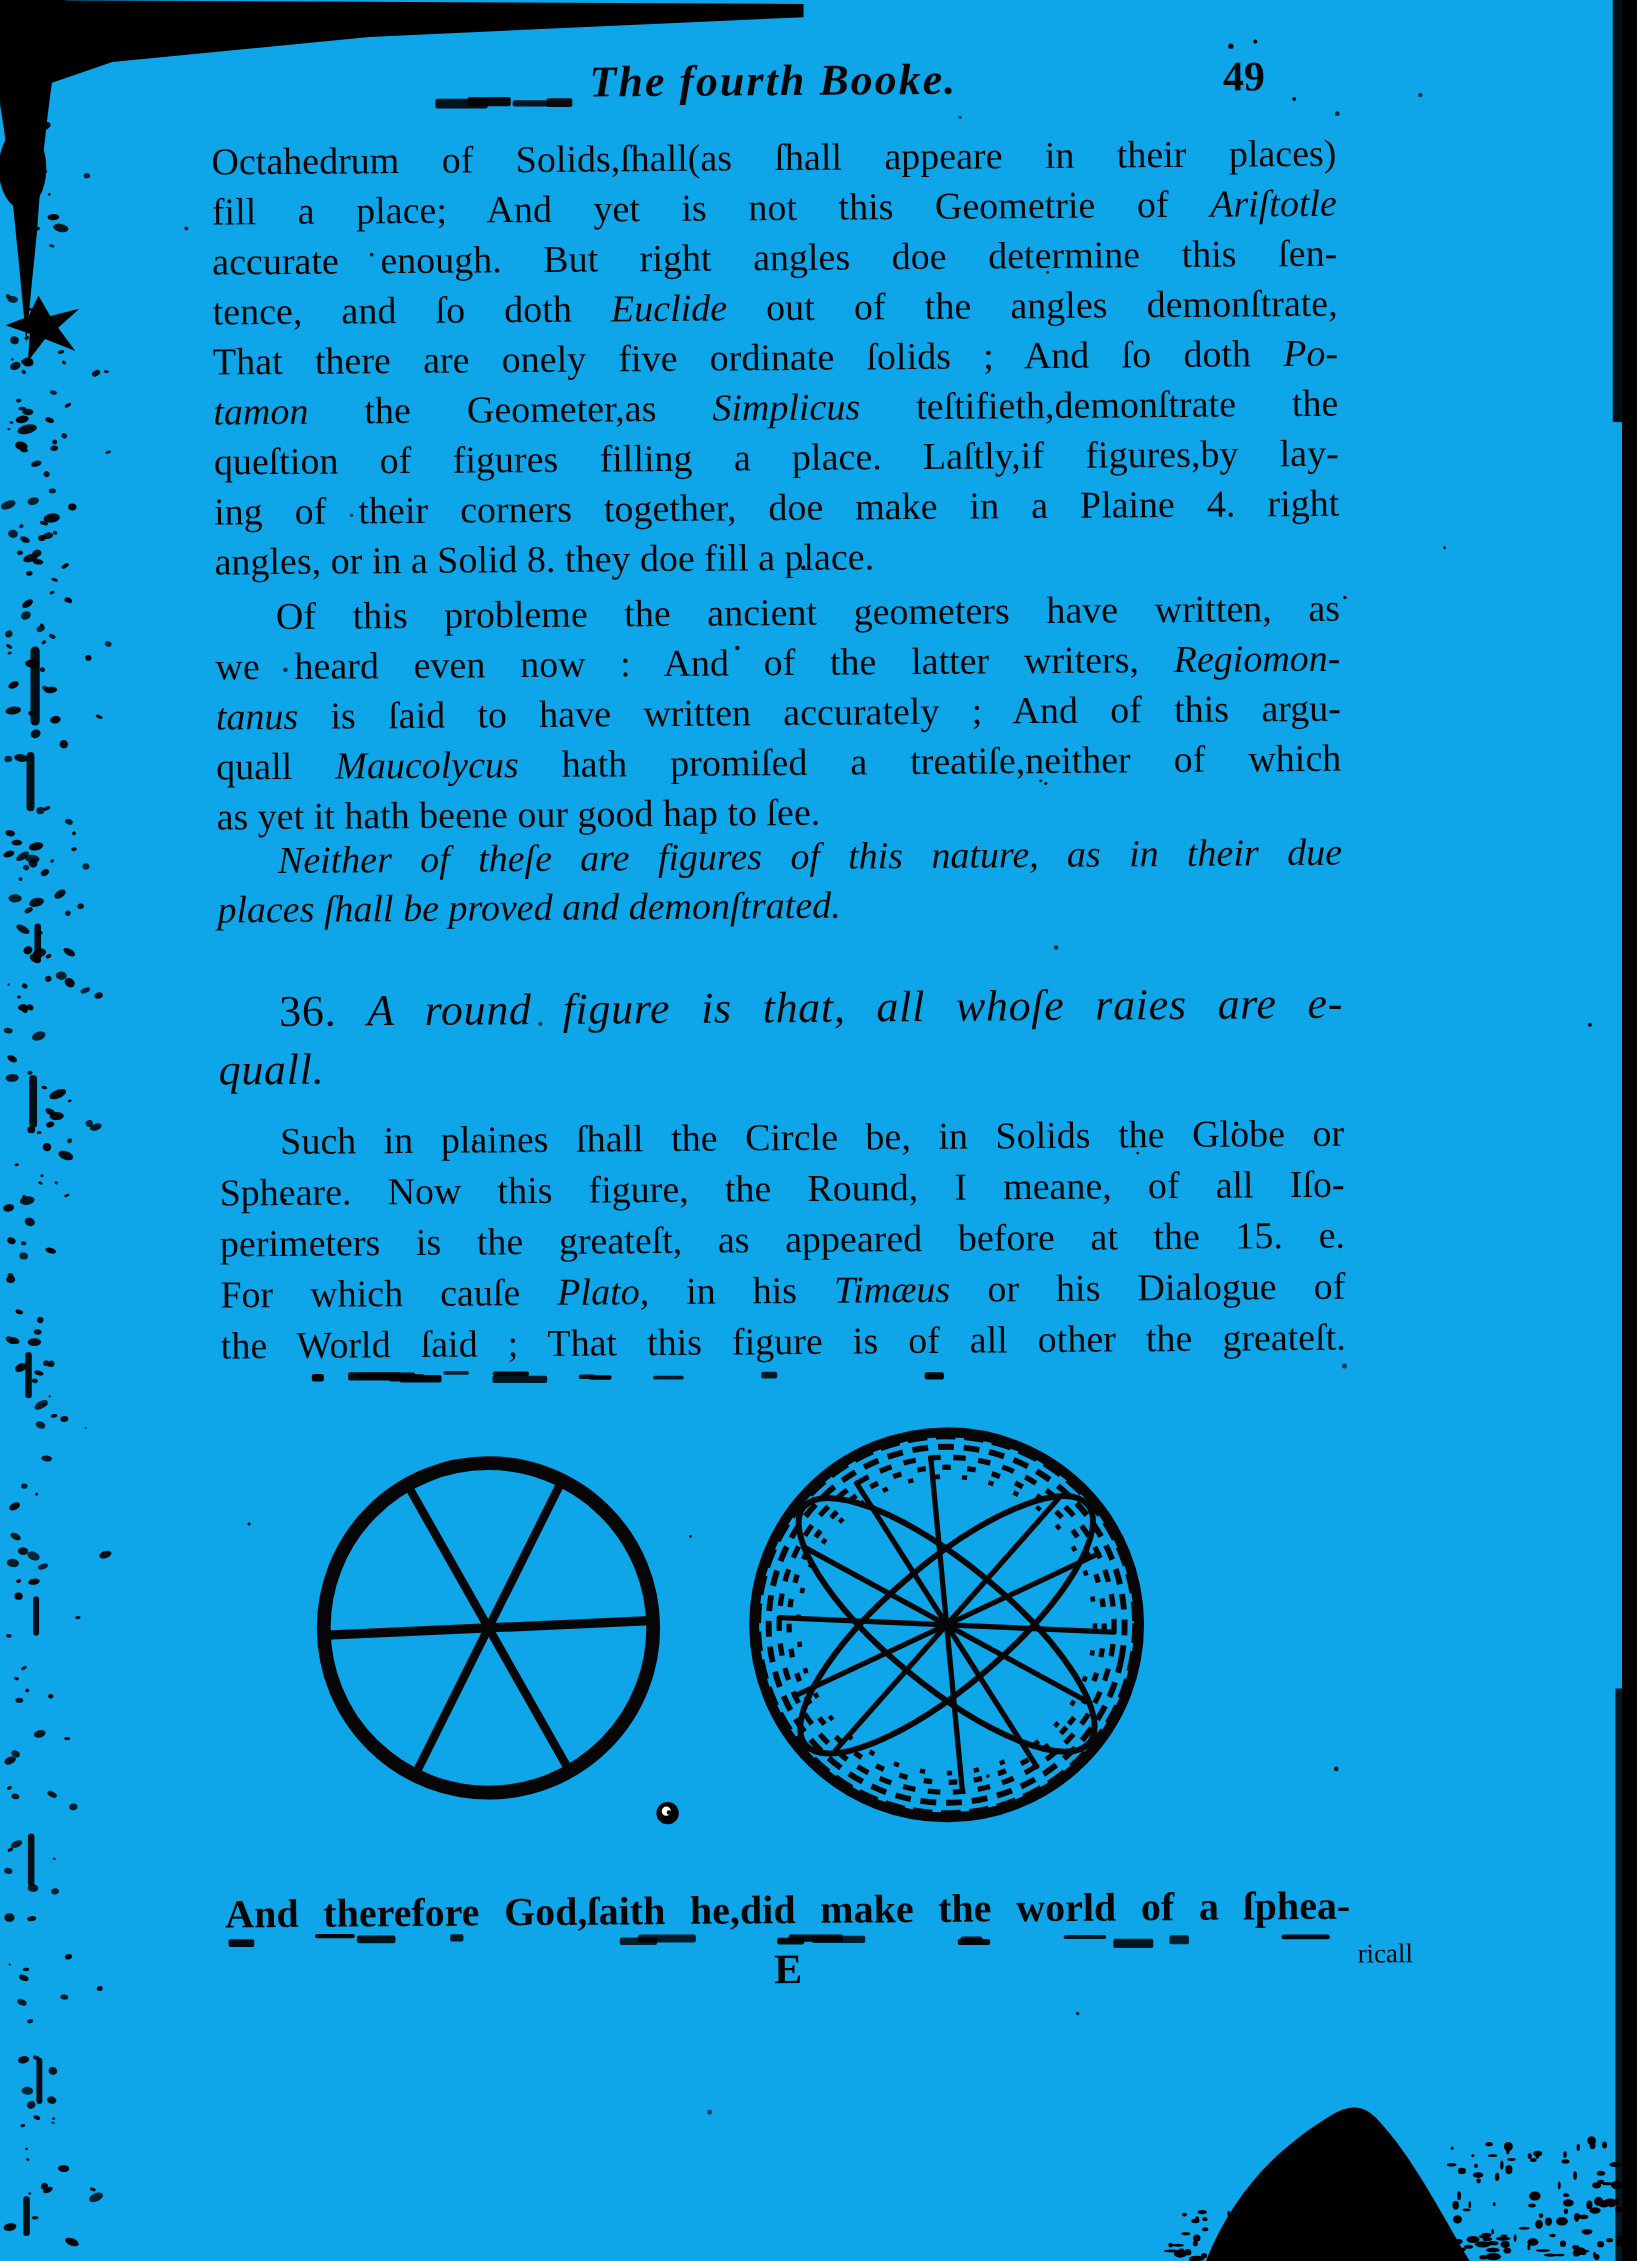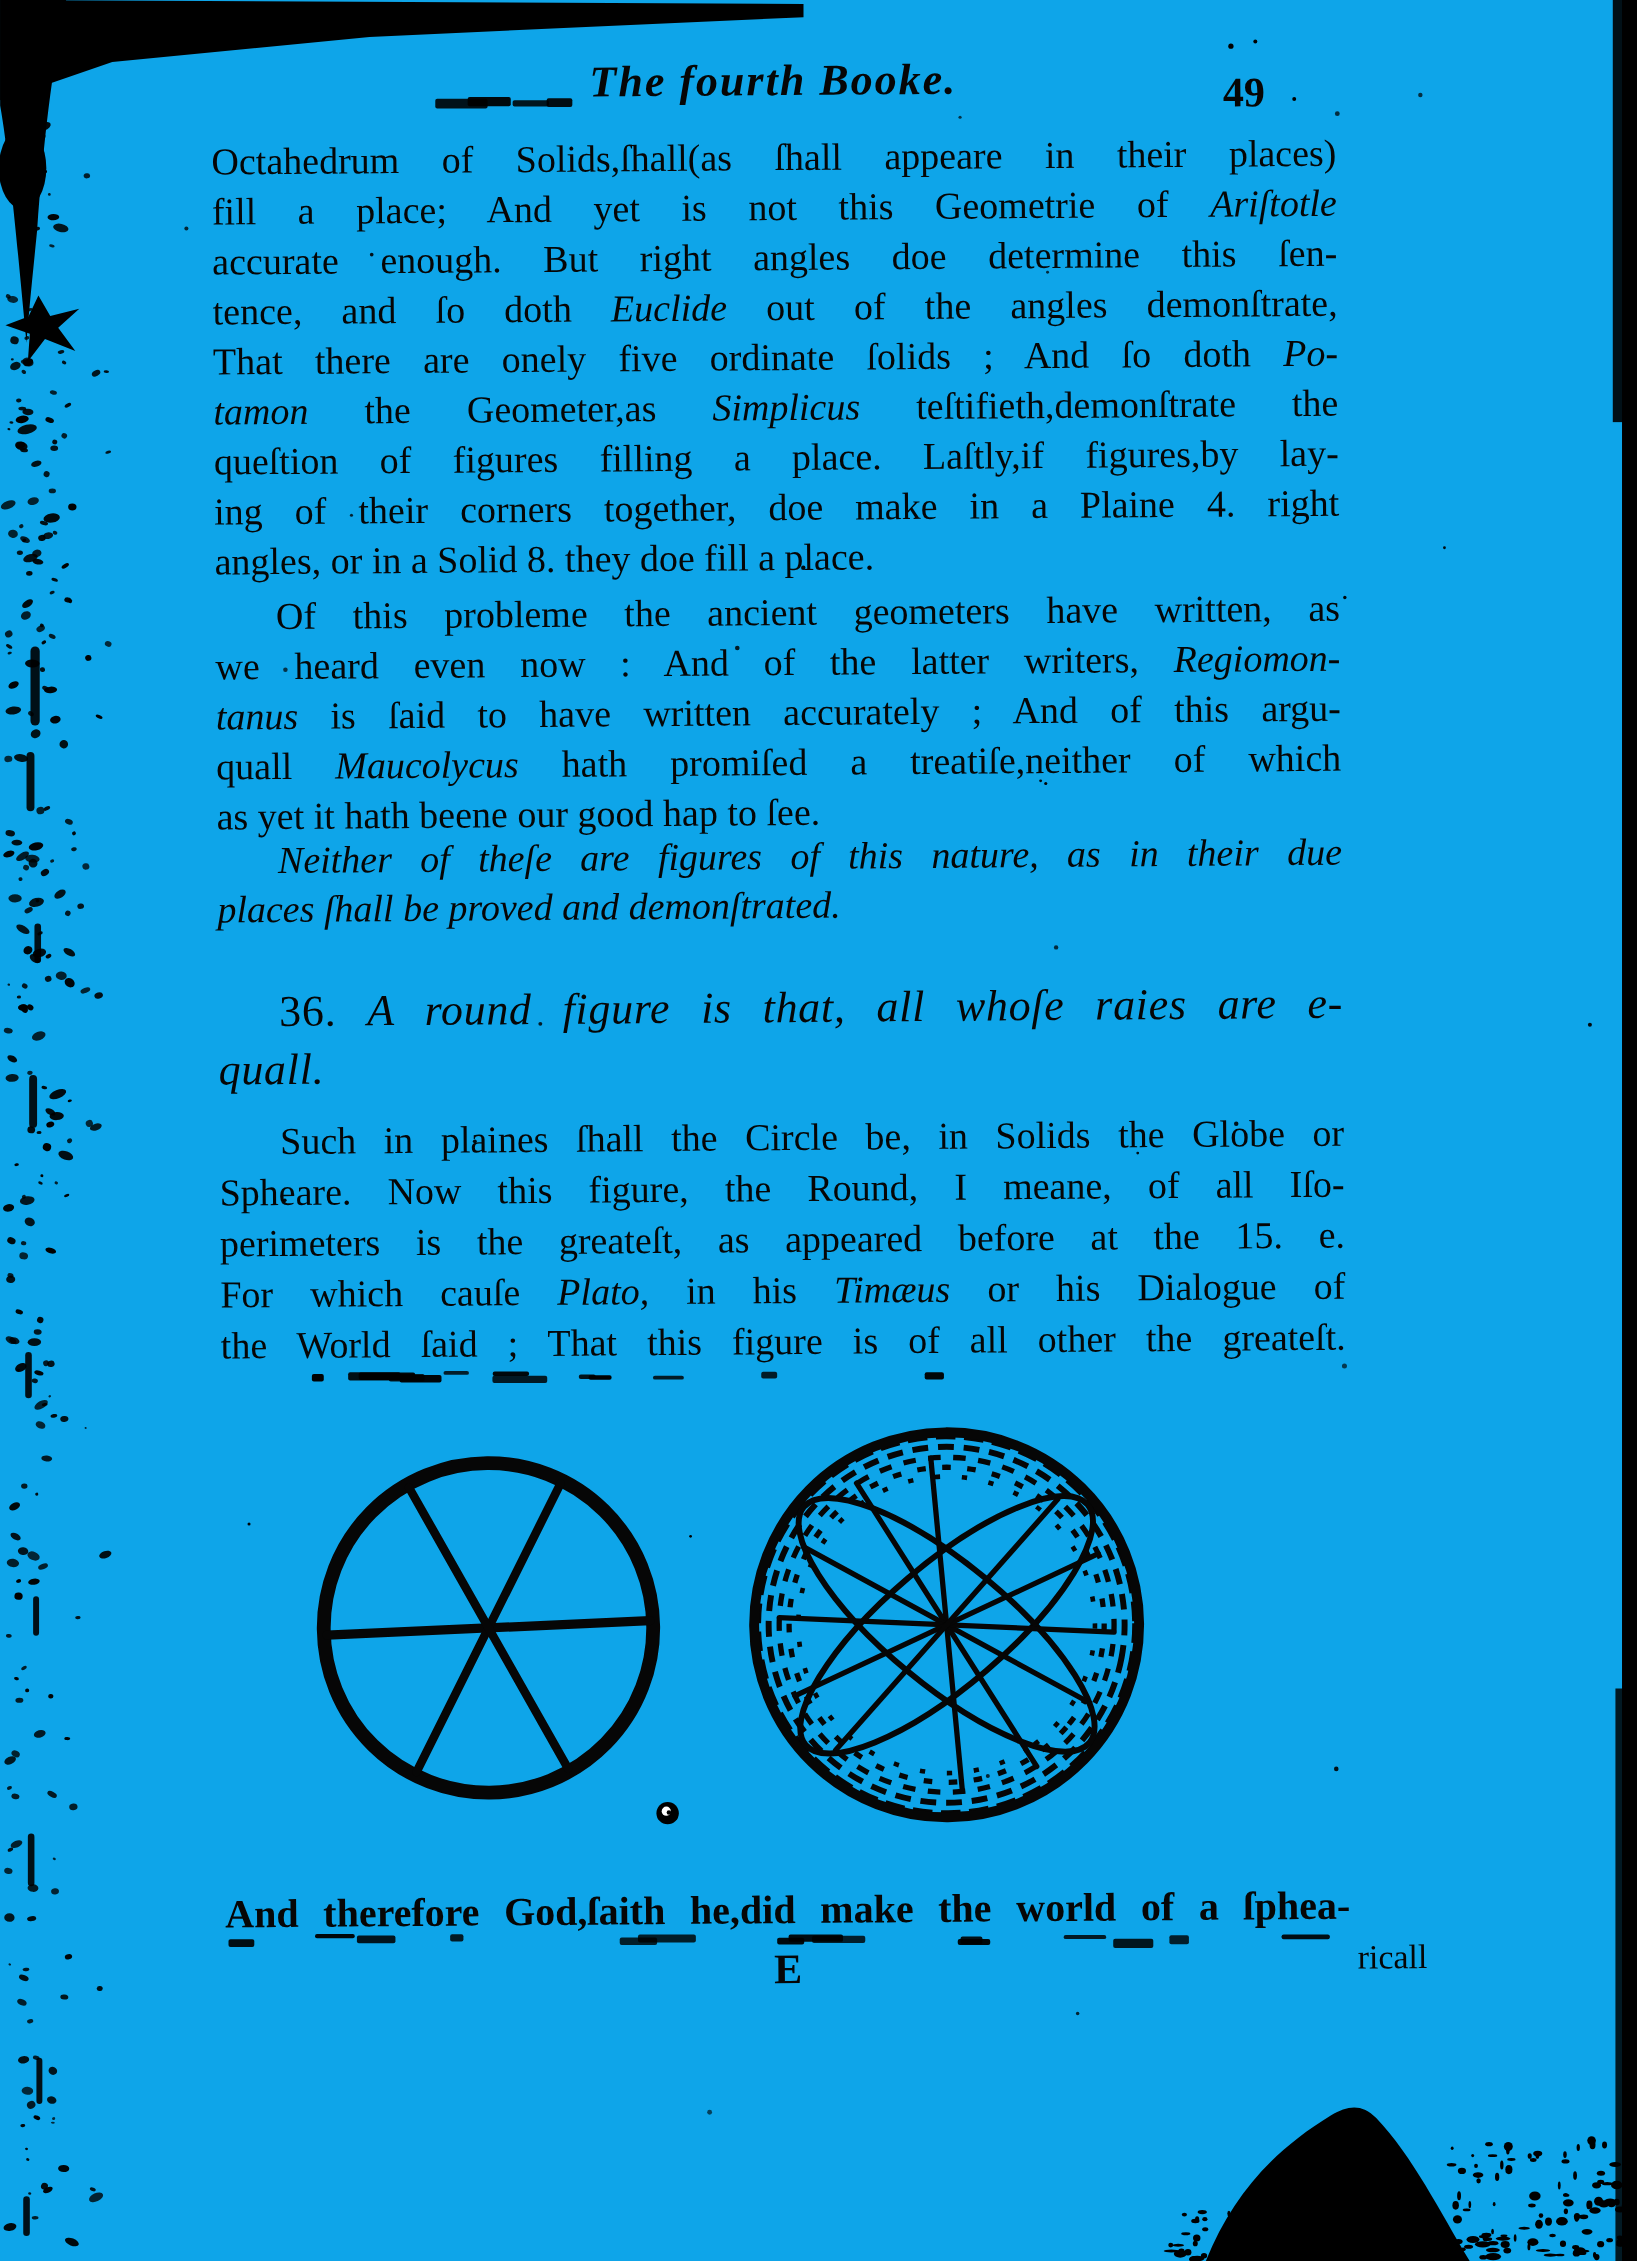--- a/index.html
+++ b/index.html
@@ -15,21 +15,21 @@
     position:absolute;inset:0;
     transform:rotate(-0.45deg);
     transform-origin:792px 1121px;
   }
   
   .pagehead{position:absolute;top:55px;left:219px;width:1125px;height:73px;}
   .ptitle{
     position:absolute;left:0;right:0;text-align:center;
     font-size:44px;font-style:italic;font-weight:700;letter-spacing:2px;
   }
-  .pnum{position:absolute;right:71px;top:1.3px;font-size:42px;font-weight:700;margin-top:16px;}
+  .pnum{position:absolute;right:71px;top:1.3px;font-size:42px;font-weight:700;}
   
   .para{position:absolute;left:219px;width:1125px;}
   .tline{height:50px;line-height:50px;font-size:38px;white-space:pre-wrap;}
   .tline.just{text-align:justify;text-align-last:justify;}
   .it,.note .tline,.heading .tline{font-style:italic;}
   .rm{font-style:normal;}
   .p0{top:132px;}
   .p1{top:587px;}
   .p2{top:832px;}
   .p2 .tline{height:49px;line-height:49px;}
@@ -37,21 +37,21 @@
   .p3 .tline{height:58px;line-height:58px;font-size:44px;letter-spacing:0.7px;}
   .p4{top:1112px;}
   .p4 .tline{height:51px;line-height:51px;}
   .p5{top:1885px;}
   .p5 .tline{font-size:40px;font-weight:700;}
   .p1 .tline:first-child,.p3 .tline:first-child,
   .p4 .tline:first-child,.p2 .tline:first-child{text-indent:61px;}
   
   .sig{position:absolute;top:1945px;left:219px;width:1125px;text-align:center;
        font-size:42px;font-weight:700;}
-  .catch{position:absolute;top:1943px;left:1351px;font-size:34px;}
+  .catch{position:absolute;top:1943px;left:1351px;font-size:27px;}
   
   .figsvg{position:absolute;}
   .noise{position:absolute;inset:0;pointer-events:none;}
 </style>
 </head>
 <body>
 
 <div class="page">
   <div class="content">
 

